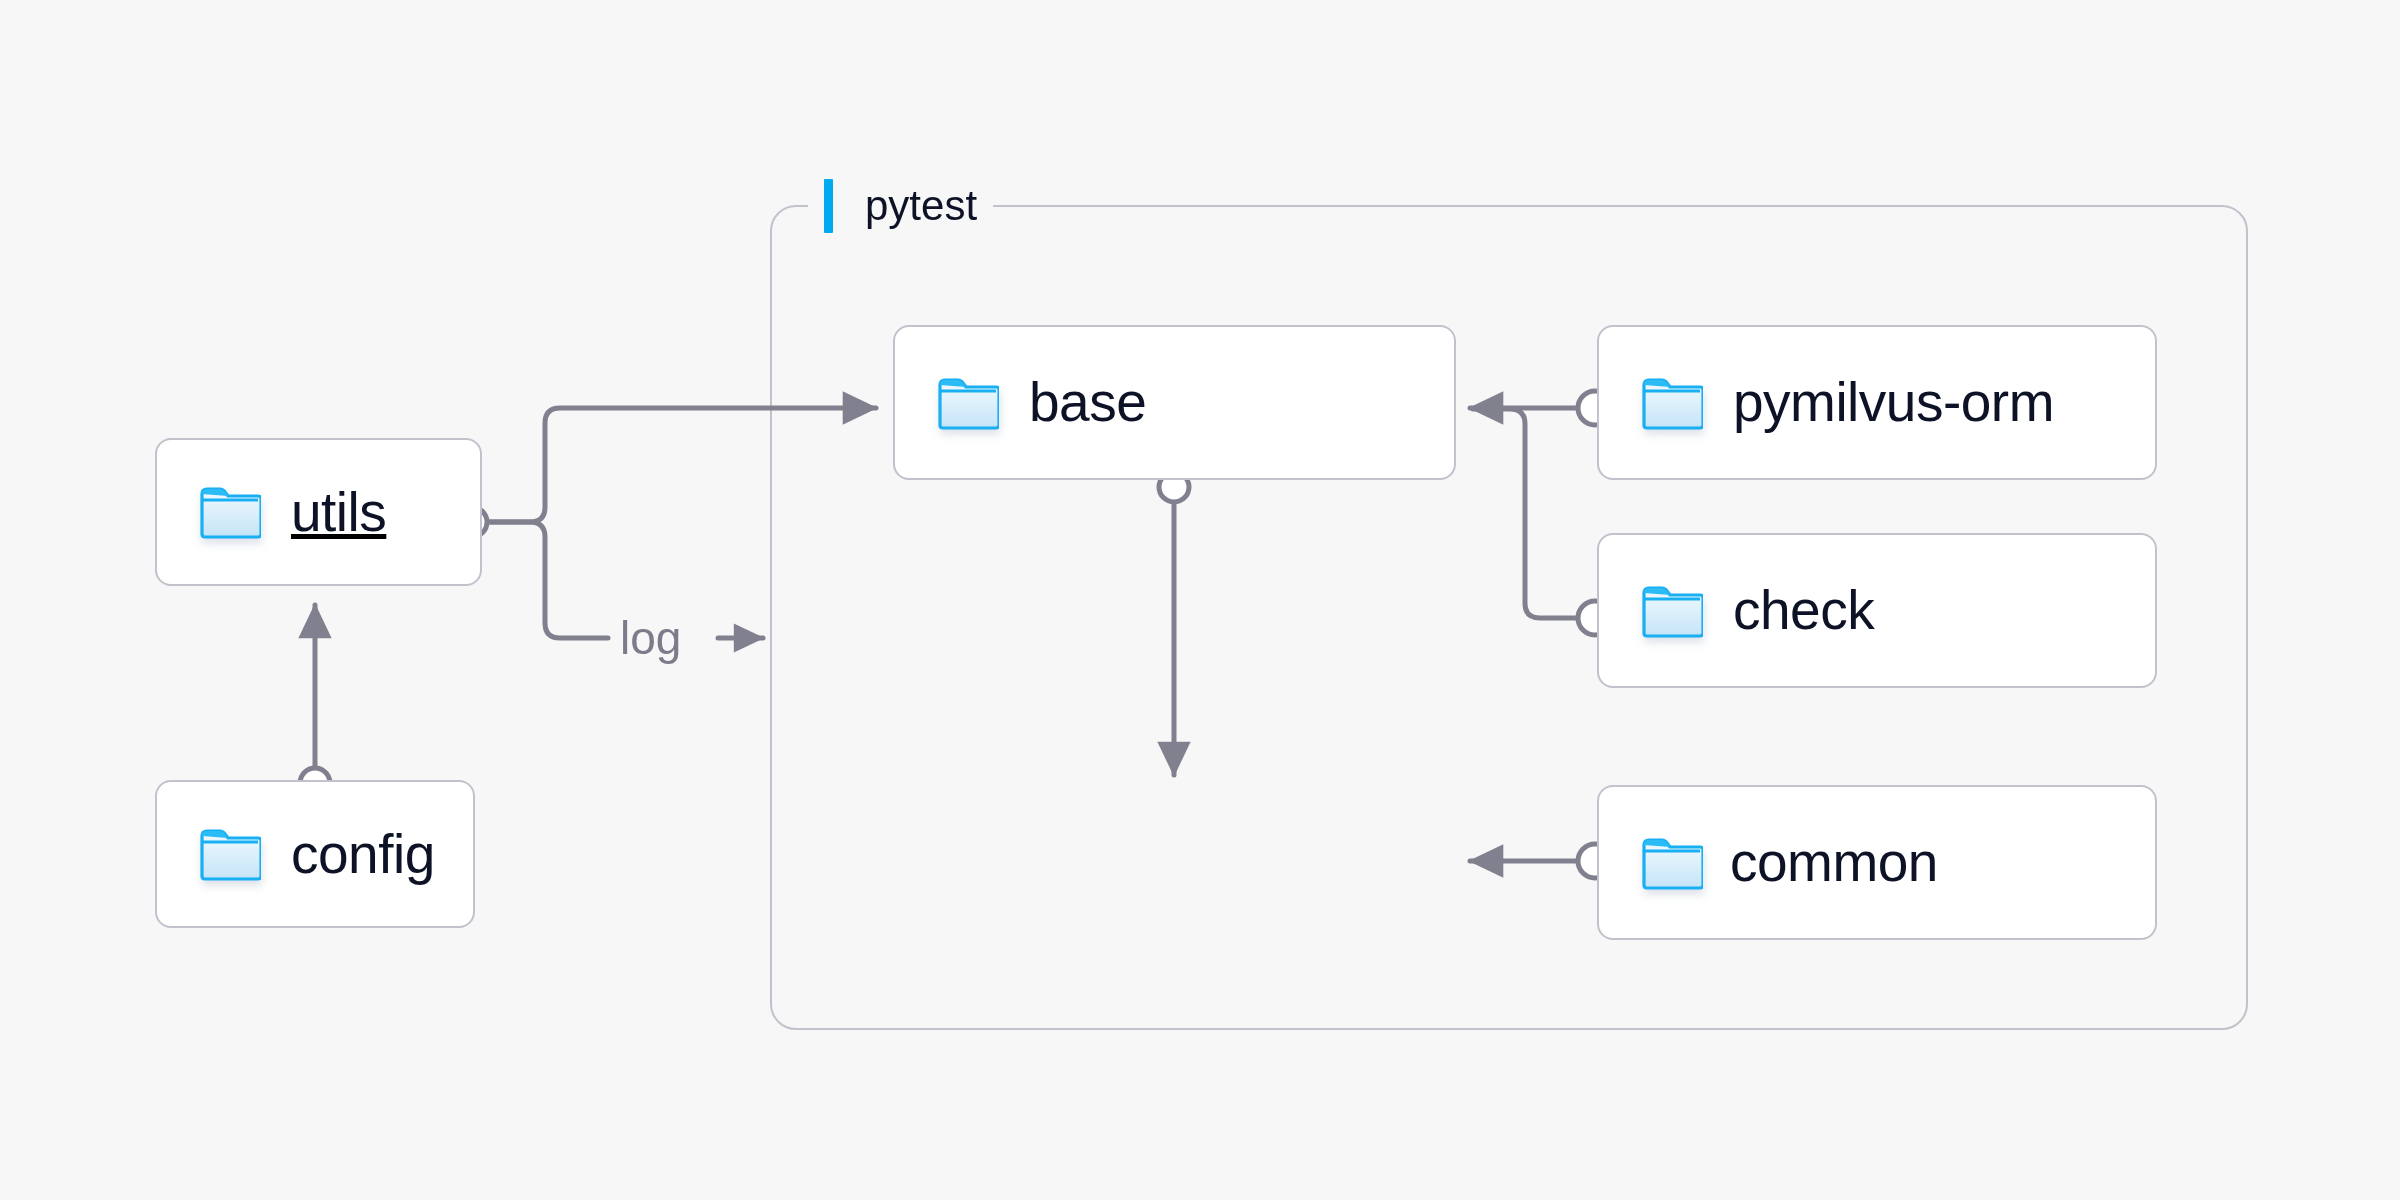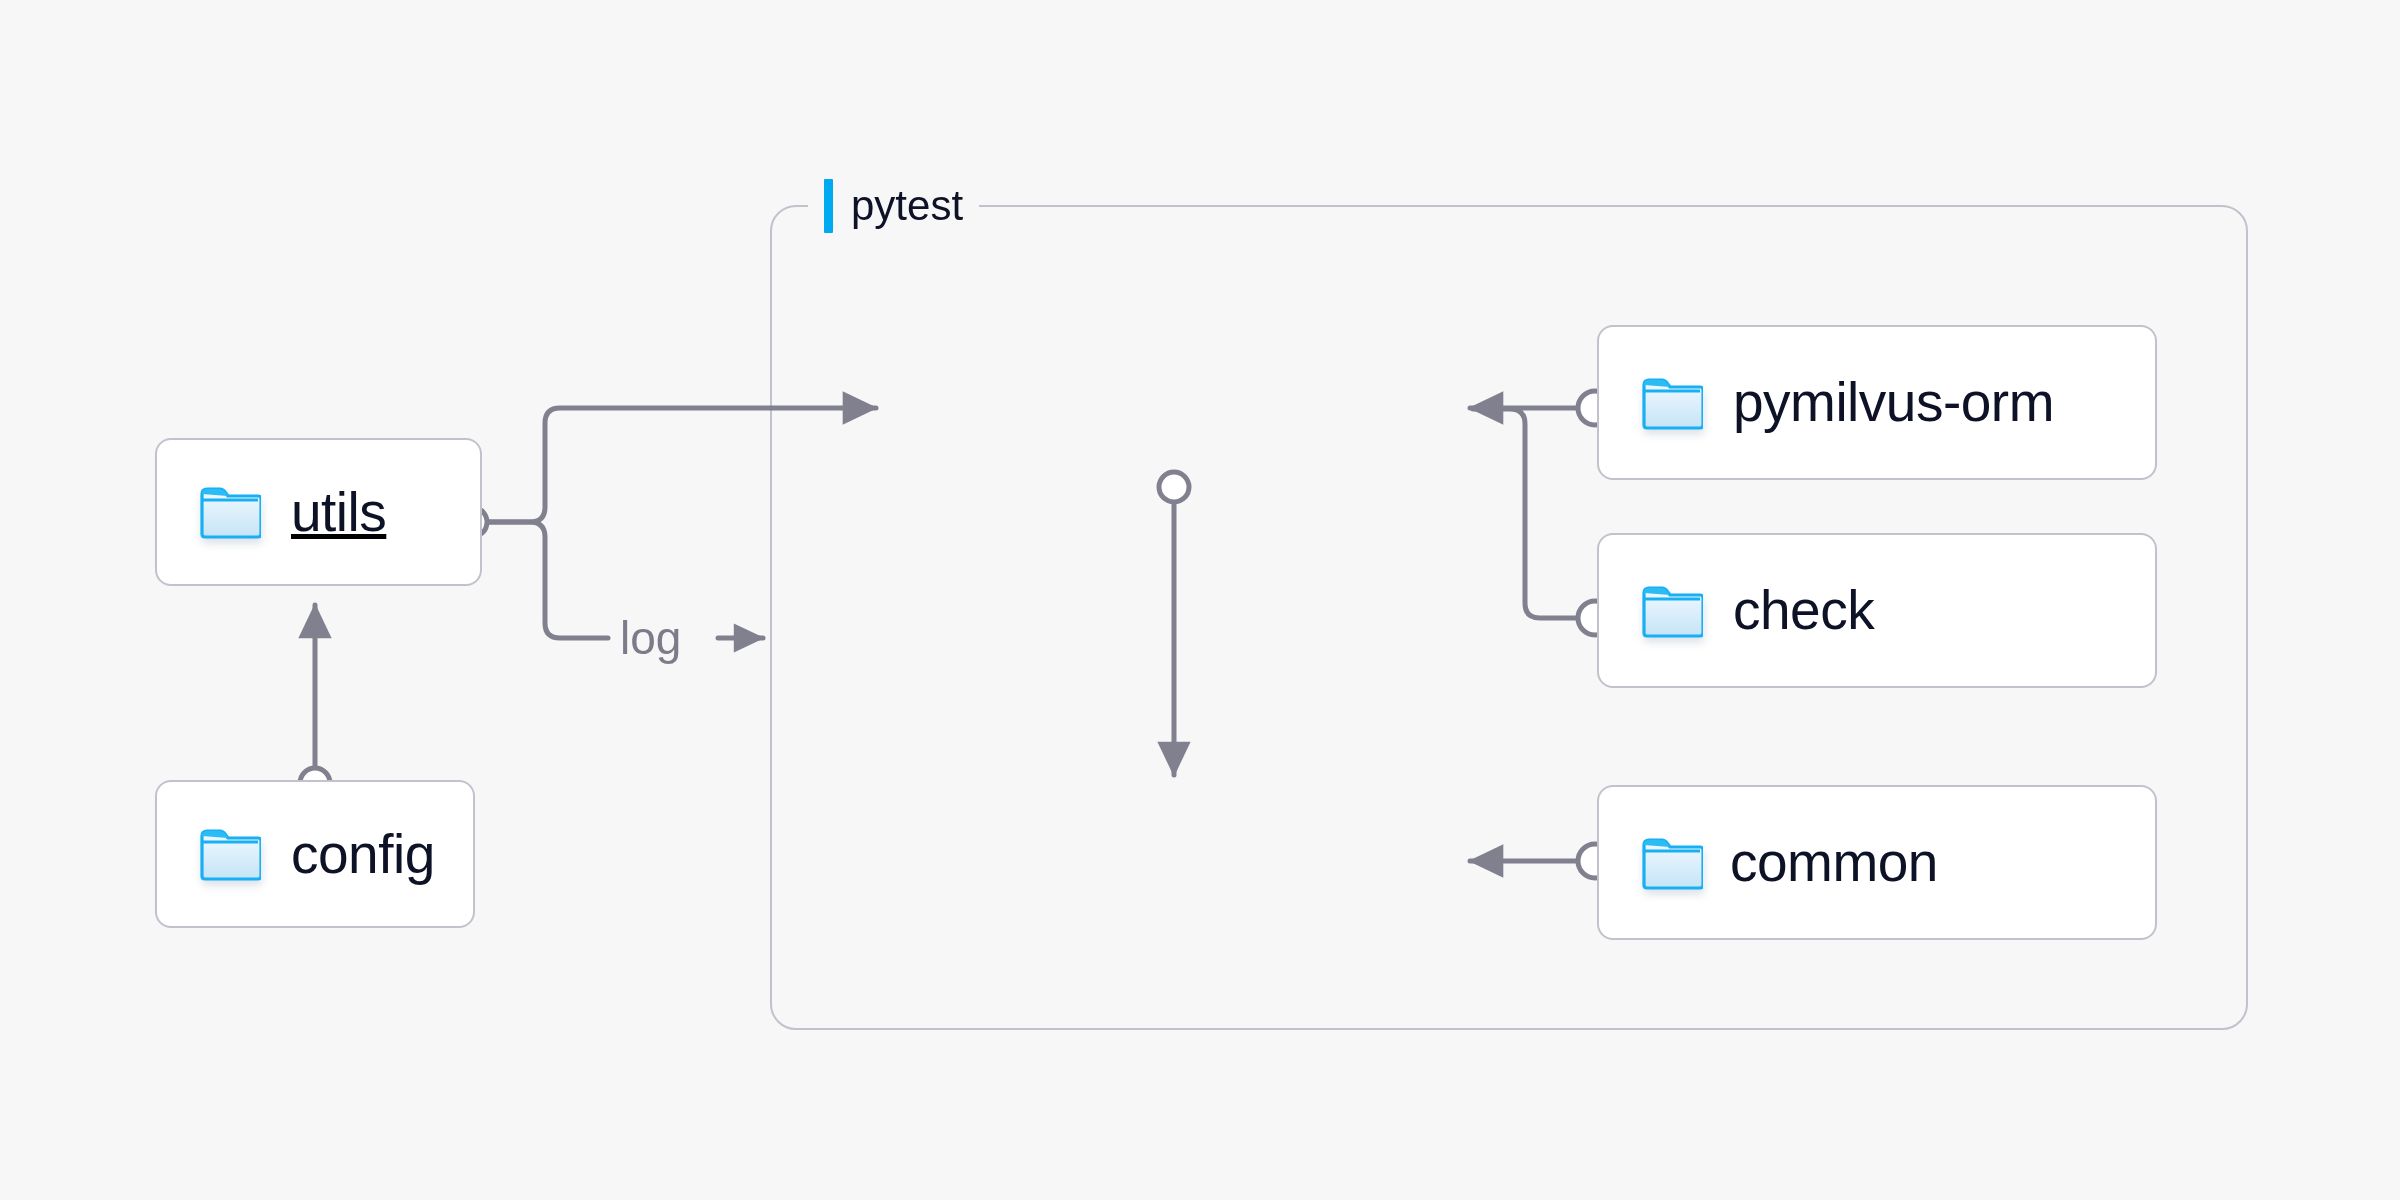--- a/index.html
+++ b/index.html
@@ -32,21 +32,21 @@
     position: absolute;
     border: 2px solid #c2c2cc;
     border-radius: 26px;
     background: transparent;
     box-sizing: border-box;
   }
   .group-label {
     position: absolute;
     display: flex;
     align-items: center;
-    gap: 18px;
+    gap: 32px;
     background: #f7f7f8;
     padding: 0 16px;
     height: 56px;
     box-sizing: border-box;
   }
   .group-accent {
     width: 9px;
     height: 54px;
     background: #00aaf0;
     border-radius: 1px;
@@ -179,20 +179,36 @@
           </linearGradient>
         </defs>
         <path d="M3 9 q0-5 5-5 h13 q3 0 5 3 l3 4 h30 q3 0 3 3 v35 q0 3-3 3 H6 q-3 0-3-3 Z" fill="url(#fgrad-config)" stroke="#18b0f3" stroke-width="3.2" stroke-linejoin="round"></path>
         <path d="M3 15 h56" stroke="#18b0f3" stroke-width="3" fill="none"></path>
         <path d="M3 9 q0-5 5-5 h13 q3 0 5 3 l3 4 Z" fill="#2bbbf5" stroke="none"></path>
       </svg>
     </span>
     <span class="node-label">config</span>
   </div>
 
+  <div class="node" style="left:893px; top:325px; width:563px; height:155px;">
+    <span class="folder-icon">
+      <svg viewBox="0 0 62 54" width="62" height="54" aria-hidden="true">
+        <defs>
+          <linearGradient id="fgrad-base" x1="0" y1="0" x2="0" y2="1">
+            <stop offset="0%" stop-color="#f2fafe"></stop>
+            <stop offset="100%" stop-color="#c5e4f7"></stop>
+          </linearGradient>
+        </defs>
+        <path d="M3 9 q0-5 5-5 h13 q3 0 5 3 l3 4 h30 q3 0 3 3 v35 q0 3-3 3 H6 q-3 0-3-3 Z" fill="url(#fgrad-base)" stroke="#18b0f3" stroke-width="3.2" stroke-linejoin="round"></path>
+        <path d="M3 15 h56" stroke="#18b0f3" stroke-width="3" fill="none"></path>
+        <path d="M3 9 q0-5 5-5 h13 q3 0 5 3 l3 4 Z" fill="#2bbbf5" stroke="none"></path>
+      </svg>
+    </span>
+    <span class="node-label">base</span>
+  </div>
 
 
   <div class="node" style="left:1597px; top:325px; width:560px; height:155px;">
     <span class="folder-icon">
       <svg viewBox="0 0 62 54" width="62" height="54" aria-hidden="true">
         <defs>
           <linearGradient id="fgrad-pymilvus" x1="0" y1="0" x2="0" y2="1">
             <stop offset="0%" stop-color="#f2fafe"></stop>
             <stop offset="100%" stop-color="#c5e4f7"></stop>
           </linearGradient>

